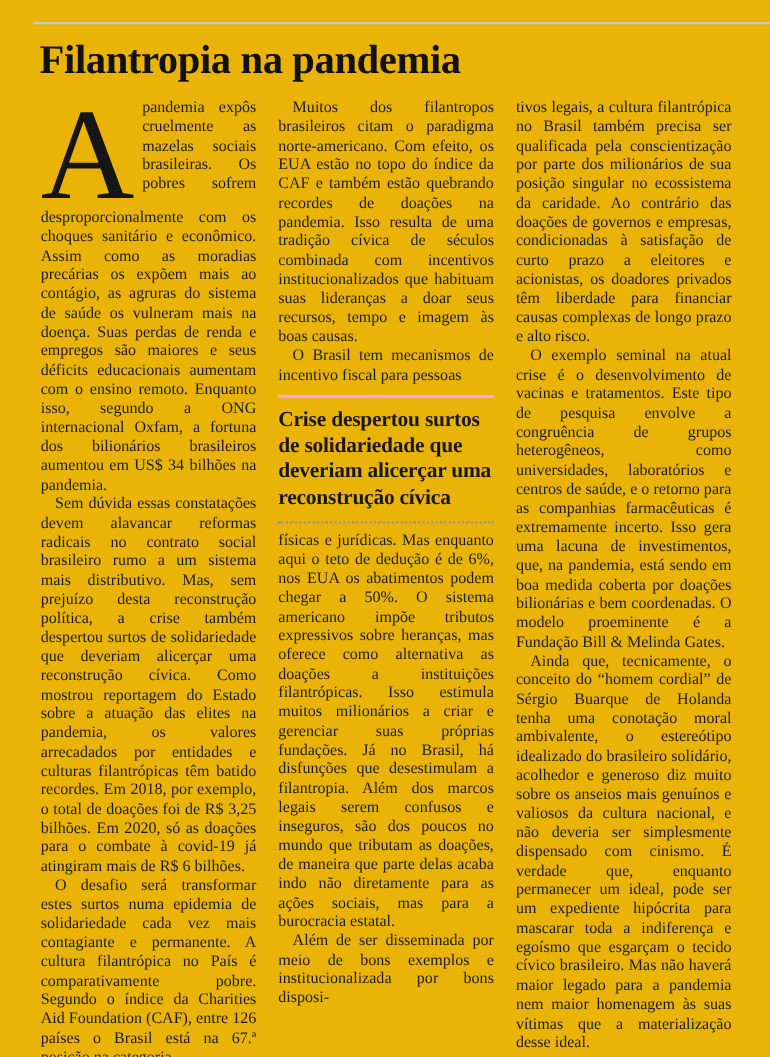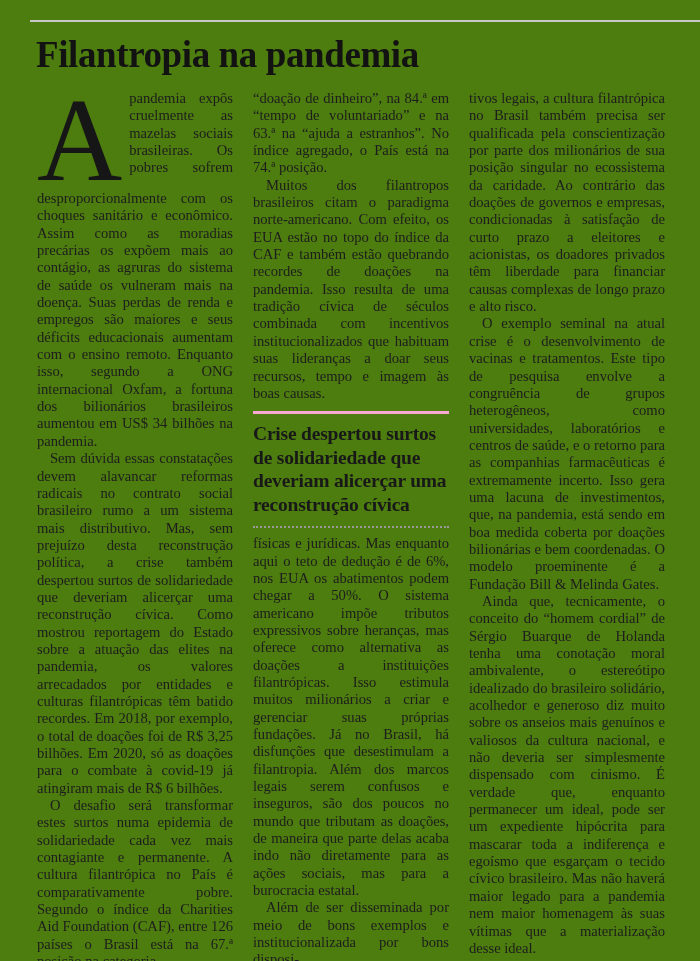--- a/index.html
+++ b/index.html
@@ -4,21 +4,21 @@
 <style>
   html, body {
     margin: 0;
     padding: 0;
     background: #ffffff;
   }
   .page {
     position: relative;
     width: 700px;
     height: 961px;
-    background: #4d7c0f;
+    background: #eab308;
     overflow: hidden;
     font-family: "Liberation Serif", serif;
   }
   .top-rule {
     position: absolute;
     top: 20px;
     left: 30px;
     right: 0;
     border-top: 2px solid #c8c8c8;
   }
@@ -87,22 +87,22 @@
 <div class="page">
   <div class="top-rule"></div>
   <h1 class="title">Filantropia na pandemia</h1>
   <div class="columns">
     <div class="col">
         <p class="lead"><span class="dropcap">A</span><span>pandemia expôs cruelmente as mazelas sociais brasileiras. Os pobres sofrem desproporcionalmente com os choques sanitário e econômico. Assim como as moradias precárias os expõem mais ao contágio, as agruras do sistema de saúde os vulneram mais na doença. Suas perdas de renda e empregos são maiores e seus déficits educacionais aumentam com o ensino remoto. Enquanto isso, segundo a ONG internacional Oxfam, a fortuna dos bilionários brasileiros aumentou em US$ 34 bilhões na pandemia.</span></p>
         <p class="p"><span>Sem dúvida essas constatações devem alavancar reformas radicais no contrato social brasileiro rumo a um sistema mais distributivo. Mas, sem prejuízo desta reconstrução política, a crise também despertou surtos de solidariedade que deveriam alicerçar uma reconstrução cívica. Como mostrou reportagem do </span><span class="bold">Estado</span><span> sobre a atuação das elites na pandemia, os valores arrecadados por entidades e culturas filantrópicas têm batido recordes. Em 2018, por exemplo, o total de doações foi de R$ 3,25 bilhões. Em 2020, só as doações para o combate à covid-19 já atingiram mais de R$ 6 bilhões.</span></p>
         <p class="p"><span>O desafio será transformar estes surtos numa epidemia de solidariedade cada vez mais contagiante e permanente. A cultura filantrópica no País é comparativamente pobre. Segundo o índice da Charities Aid Foundation (CAF), entre 126 países o Brasil está na 67.ª posição na categoria</span></p>
       </div>
     <div class="col">
-        <p class="cont"><span>“doação de dinheiro”, na 84.ª em “tempo de voluntariado” e na 63.ª na “ajuda a estranhos”. No índice agregado, o País está na 74.ª posição.</span></p>
         <p class="p"><span>Muitos dos filantropos brasileiros citam o paradigma norte-americano. Com efeito, os EUA estão no topo do índice da CAF e também estão quebrando recordes de doações na pandemia. Isso resulta de uma tradição cívica de séculos combinada com incentivos institucionalizados que habituam suas lideranças a doar seus recursos, tempo e imagem às boas causas.</span></p>
+        <p class="p"><span>O Brasil tem mecanismos de incentivo fiscal para pessoas</span></p>
         <div class="pullquote">Crise despertou surtos
 de solidariedade que
 deveriam alicerçar uma
 reconstrução cívica</div>
         <p class="cont"><span>físicas e jurídicas. Mas enquanto aqui o teto de dedução é de 6%, nos EUA os abatimentos podem chegar a 50%. O sistema americano impõe tributos expressivos sobre heranças, mas oferece como alternativa as doações a instituições filantrópicas. Isso estimula muitos milionários a criar e gerenciar suas próprias fundações. Já no Brasil, há disfunções que desestimulam a filantropia. Além dos marcos legais serem confusos e inseguros, são dos poucos no mundo que tributam as doações, de maneira que parte delas acaba indo não diretamente para as ações sociais, mas para a burocracia estatal.</span></p>
         <p class="p"><span>Além de ser disseminada por meio de bons exemplos e institucionalizada por bons disposi-</span></p>
       </div>
     <div class="col">
         <p class="cont"><span>tivos legais, a cultura filantrópica no Brasil também precisa ser qualificada pela conscientização por parte dos milionários de sua posição singular no ecossistema da caridade. Ao contrário das doações de governos e empresas, condicionadas à satisfação de curto prazo a eleitores e acionistas, os doadores privados têm liberdade para financiar causas complexas de longo prazo e alto risco.</span></p>
         <p class="p"><span>O exemplo seminal na atual crise é o desenvolvimento de vacinas e tratamentos. Este tipo de pesquisa envolve a congruência de grupos heterogêneos, como universidades, laboratórios e centros de saúde, e o retorno para as companhias farmacêuticas é extremamente incerto. Isso gera uma lacuna de investimentos, que, na pandemia, está sendo em boa medida coberta por doações bilionárias e bem coordenadas. O modelo proeminente é a Fundação Bill &amp; Melinda Gates.</span></p>

